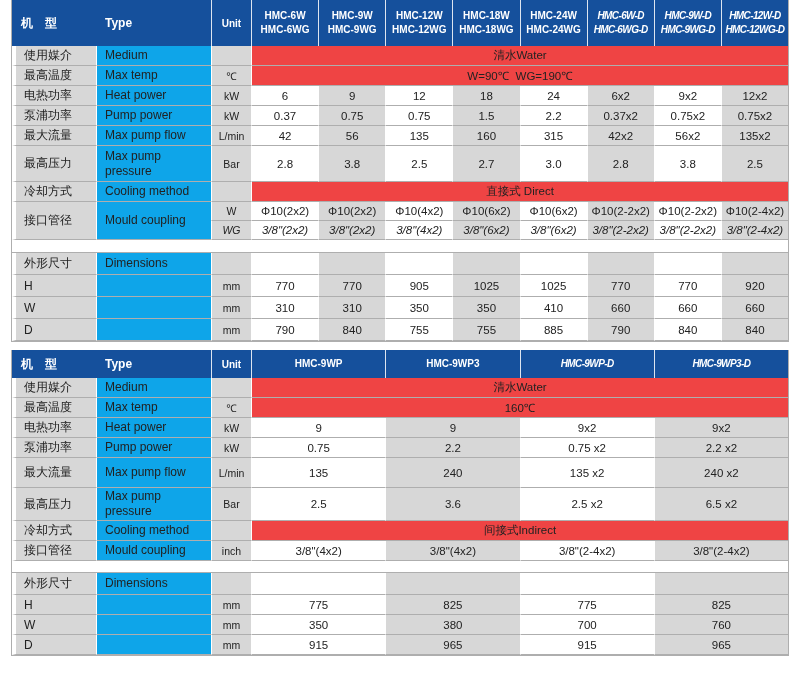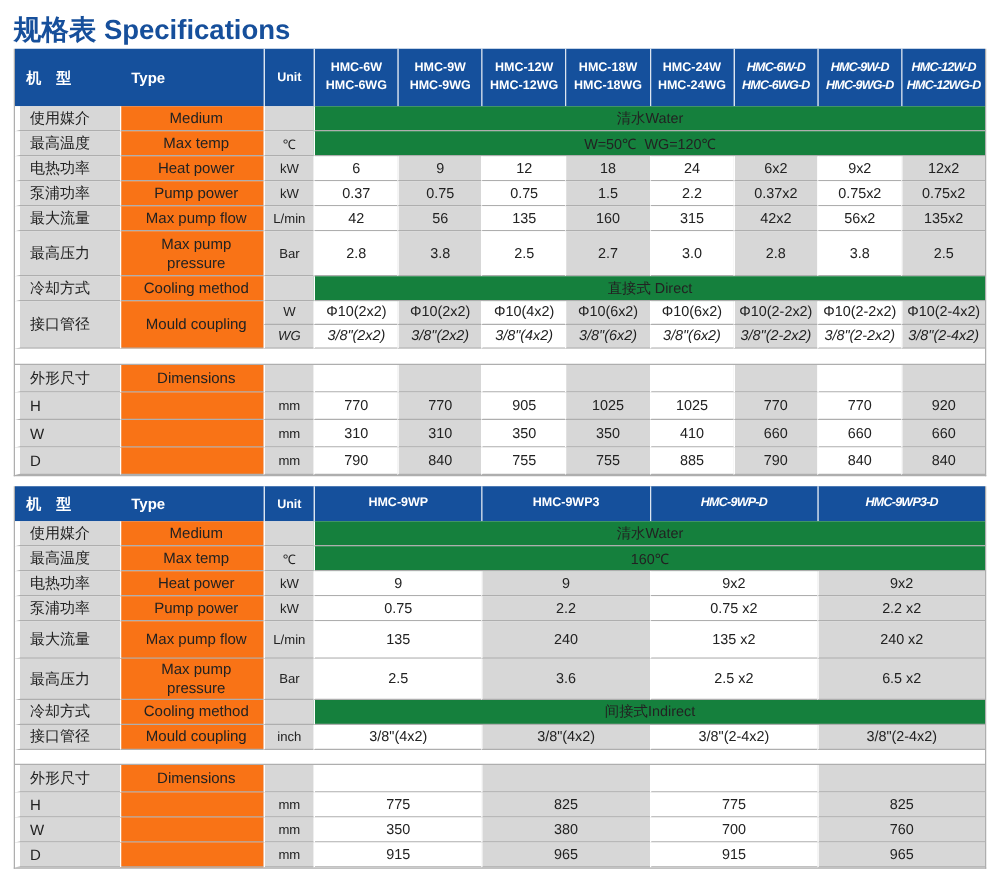--- a/index.html
+++ b/index.html
@@ -44,32 +44,31 @@
   td{
     font-size:11.5px;text-align:center;padding:1px 2px;
     border-bottom:1px solid var(--line);
     border-left:1px solid #fff;
     background:#fff;
   }
   td.cn{
     text-align:left;padding-left:8px;background:var(--gray);
     font-size:12px;border-left:4px solid #fff;white-space:nowrap;margin-top:40px;
   }
-  td.en{text-align:center;padding-left:8px;background:#f97316;font-size:12px;line-height:1.25;}
+  td.en{text-align:left;padding-left:8px;background:#0ea5e9;font-size:12px;line-height:1.25;}
   td.u{background:var(--gray);font-size:10.5px;padding:1px 1px;}
   td.wc{background:#ffffff;}
   td.gc{background:var(--gray);}
-  td.span-cell{background:#15803d;white-space:pre;font-size:11.5px;}
+  td.span-cell{background:#ef4444;white-space:pre;font-size:11.5px;}
   td.sp{background:#ffffff;border-bottom:1px solid var(--line);border-left:0;}
 </style>
 </head>
 <body>
 
 <div class="page">
-  <h1 class="title">规格表 Specifications</h1>
 
   <div class="tbl-wrap">
     <table id="t1">
         <colgroup>
           <col style="width: 84px;">
           <col style="width: 115px;">
           <col style="width: 40px;">
           <col>
           <col>
           <col>
@@ -106,21 +105,21 @@
           <tr style="height: 19px;">
             <td class="cn">使用媒介</td>
             <td class="en">Medium</td>
             <td class="u"></td>
             <td class="span-cell" colspan="8">清水Water</td>
           </tr>
           <tr style="height: 19px;">
             <td class="cn">最高温度</td>
             <td class="en">Max temp</td>
             <td class="u">℃</td>
-            <td class="span-cell" colspan="8">W=50℃  WG=120℃</td>
+            <td class="span-cell" colspan="8">W=90℃  WG=190℃</td>
           </tr>
           <tr style="height: 19px;">
             <td class="cn">电热功率</td>
             <td class="en">Heat power</td>
             <td class="u">kW</td>
             <td class="wc">6</td>
             <td class="gc">9</td>
             <td class="wc">12</td>
             <td class="gc">18</td>
             <td class="wc">24</td>

